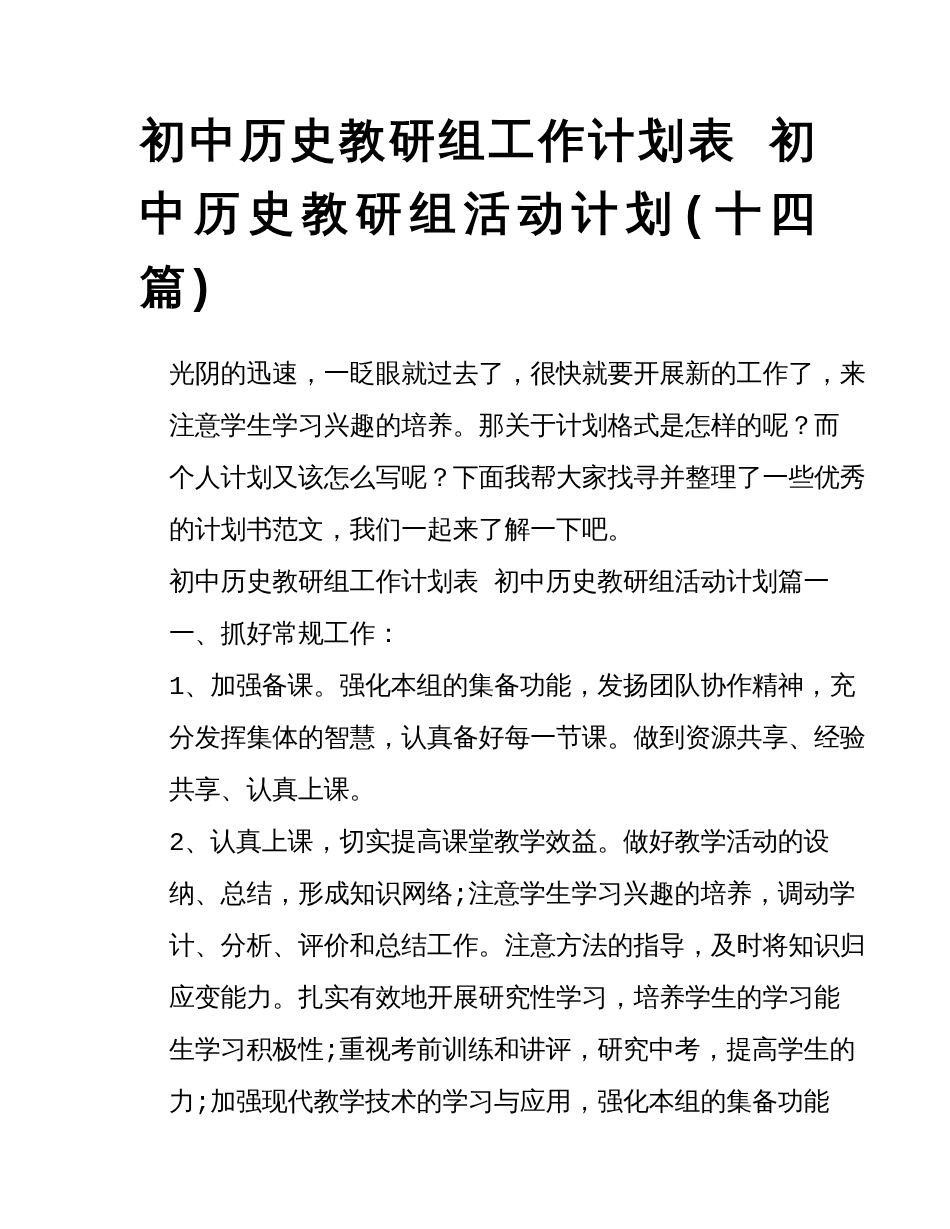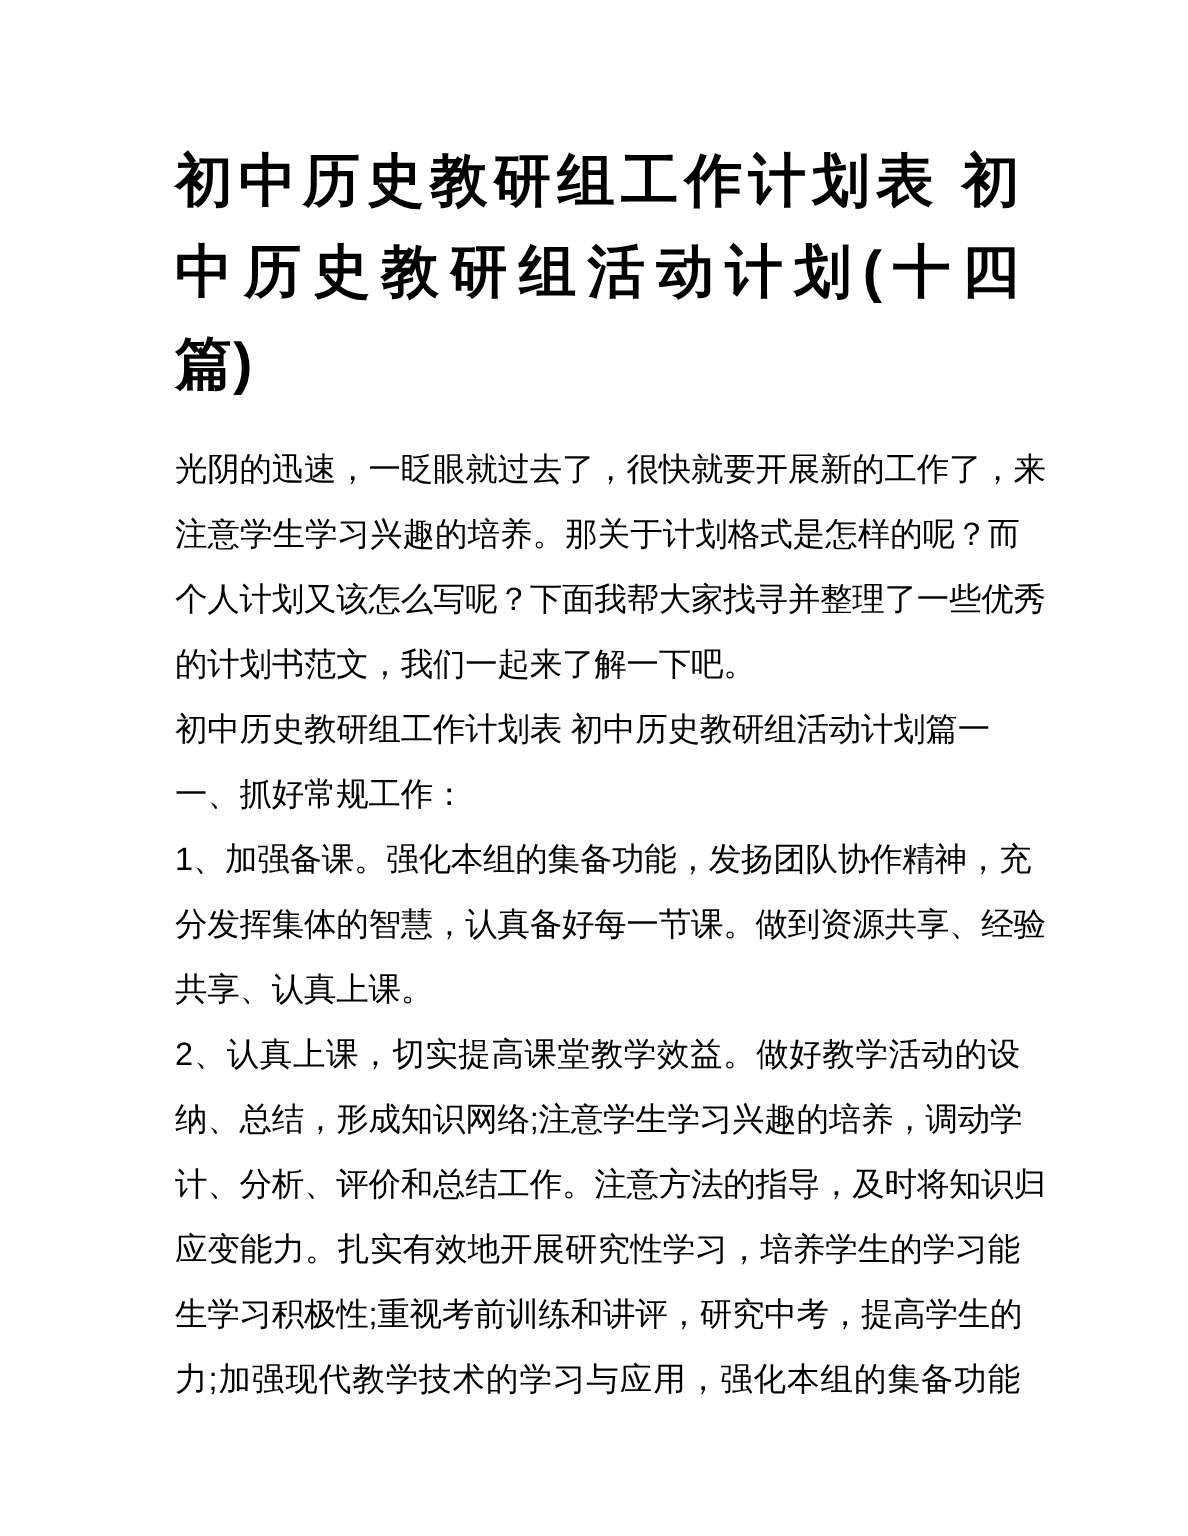--- a/index.html
+++ b/index.html
@@ -6,21 +6,21 @@
     margin: 0;
     padding: 0;
     background: #ffffff;
   }
   .page {
     position: relative;
     width: 950px;
     height: 1229px;
     background: #ffffff;
     overflow: hidden;
-    font-family: Liberation Sans, sans-serif;
+    font-family: Liberation Mono, monospace;
     color: #000000;
   }
   .content {
     position: absolute;
     left: 140px;
     top: 108px;
     width: 676px;
   }
   .doc-title {
     margin: 0;
@@ -43,20 +43,21 @@
   }
   .body-text {
     margin-top: 22px;
     font-size: 26px;
     font-weight: normal;
     line-height: 52px;
   }
   .line {
     white-space: nowrap;
     letter-spacing: -0.2px;
+    margin-left: 29px;
   }
   .line.j {
     text-align: justify;
     text-align-last: justify;
     text-justify: inter-ideograph;
   }
   .line.e {
     text-align: left;
   }
 </style>

